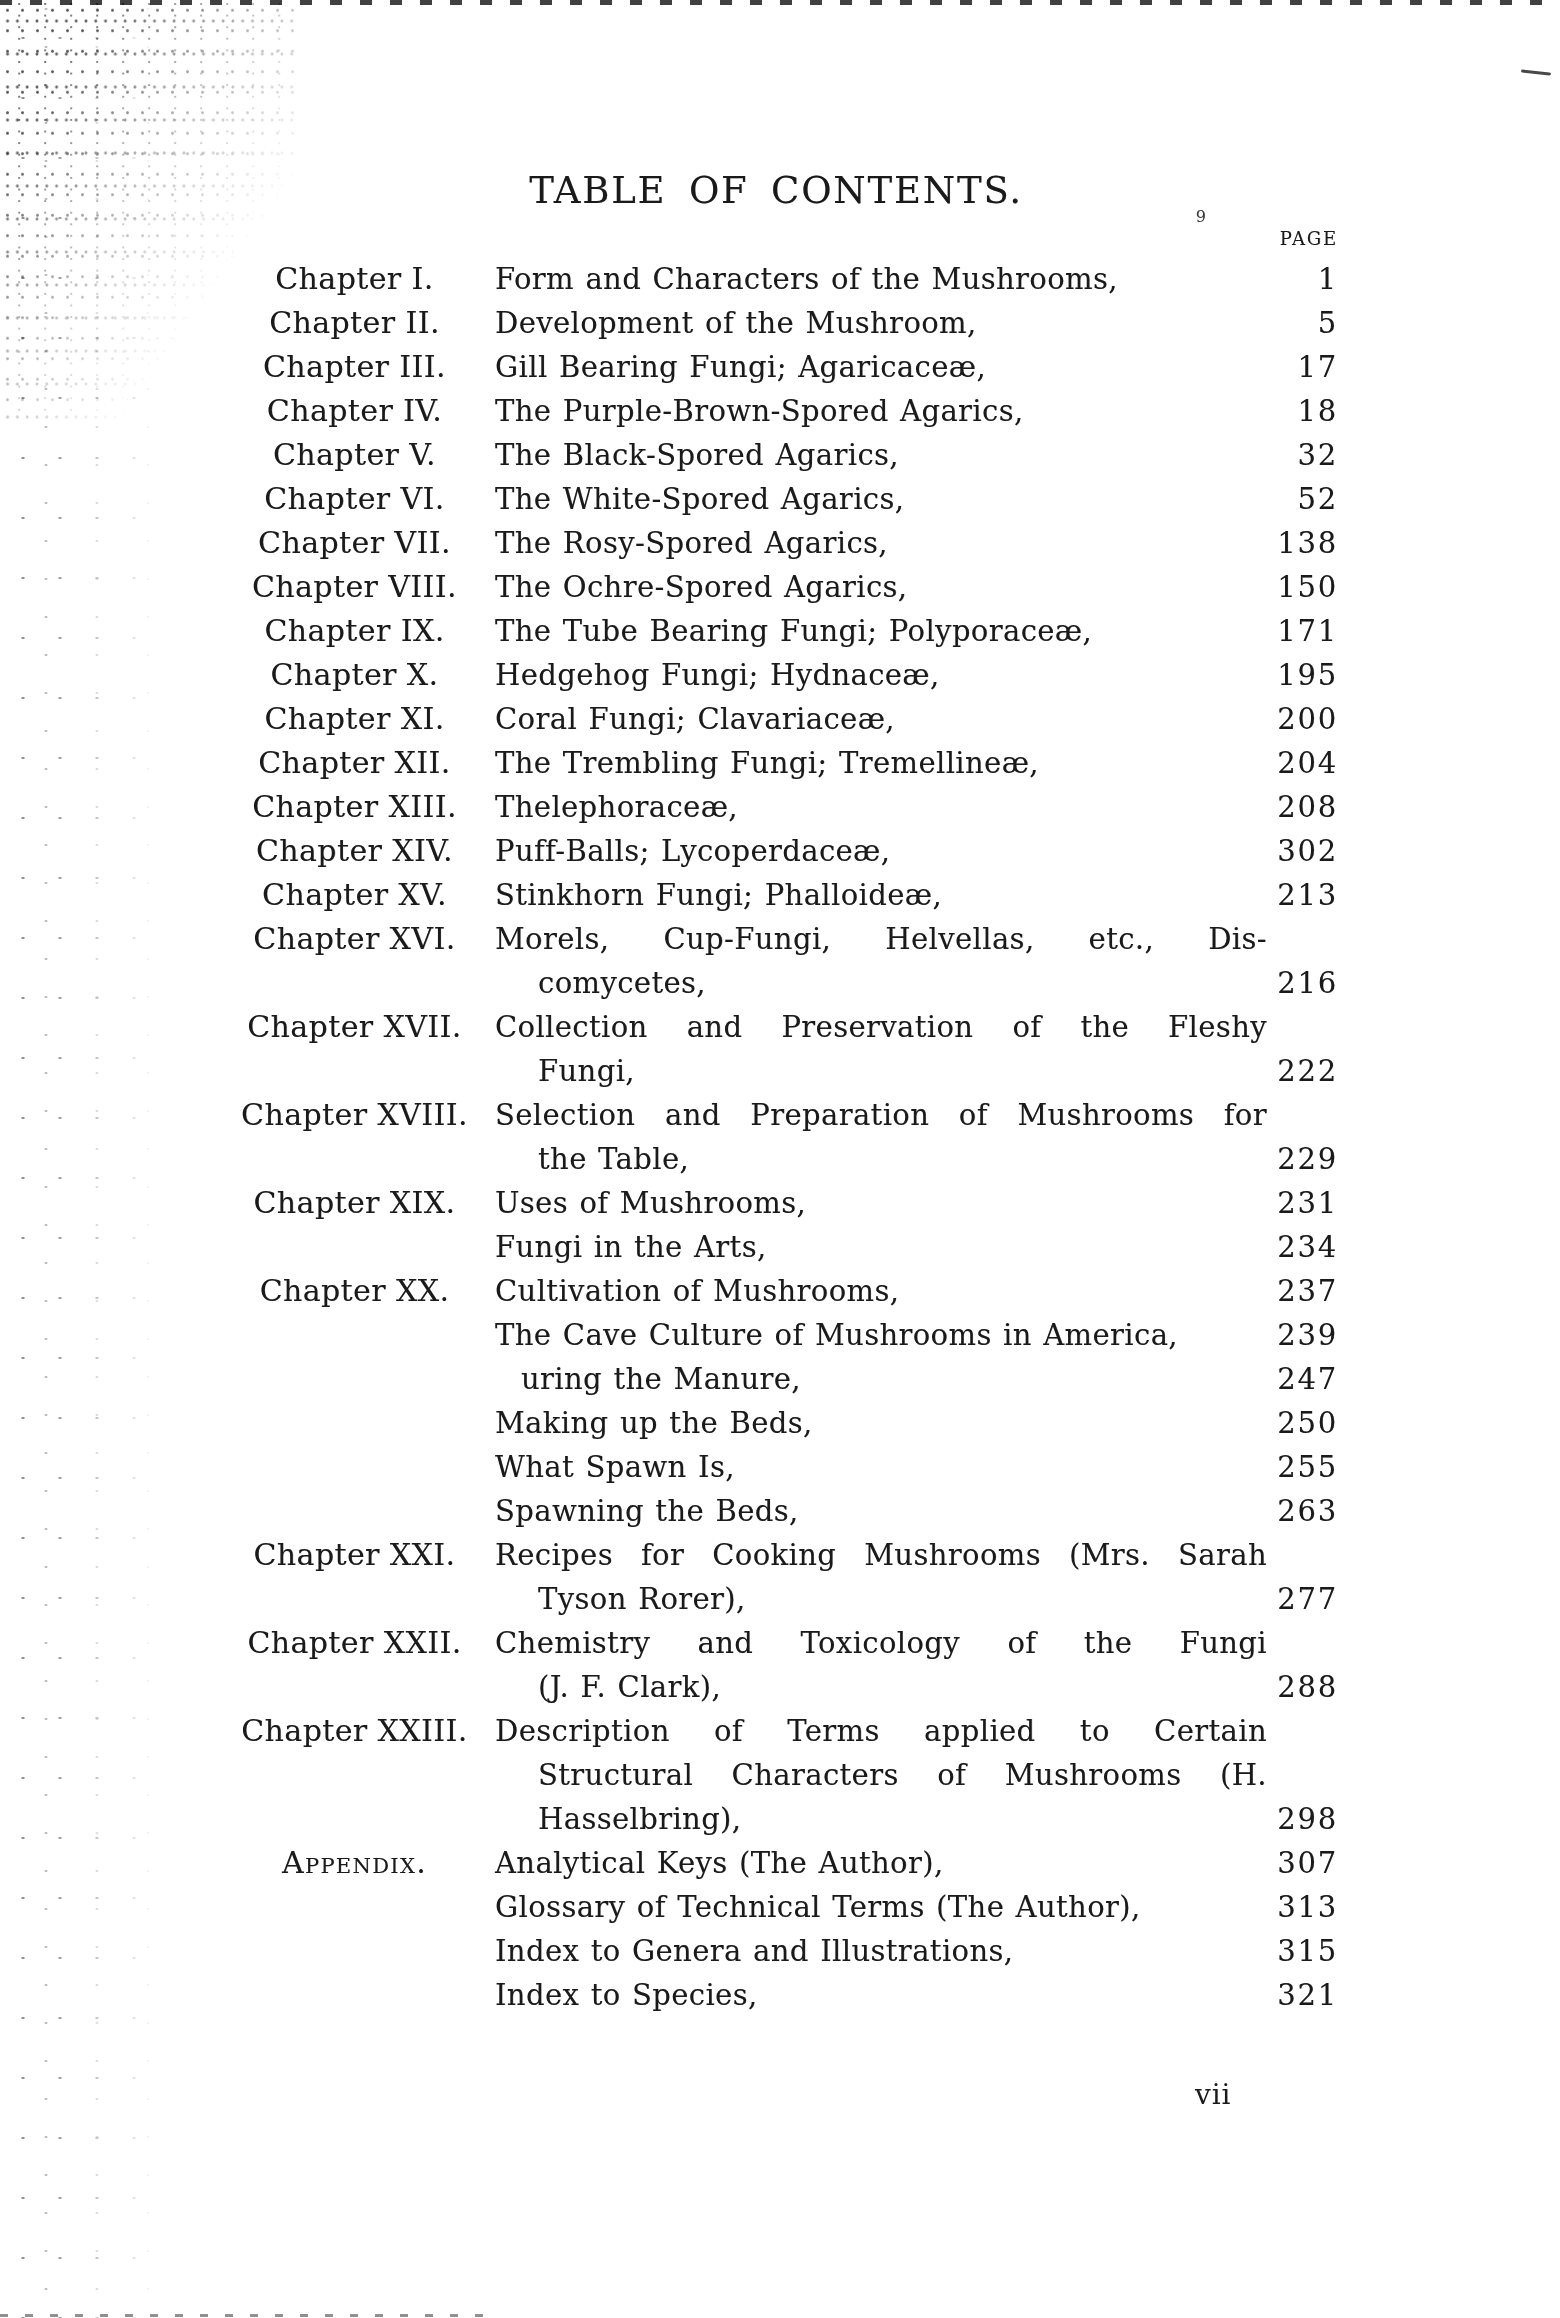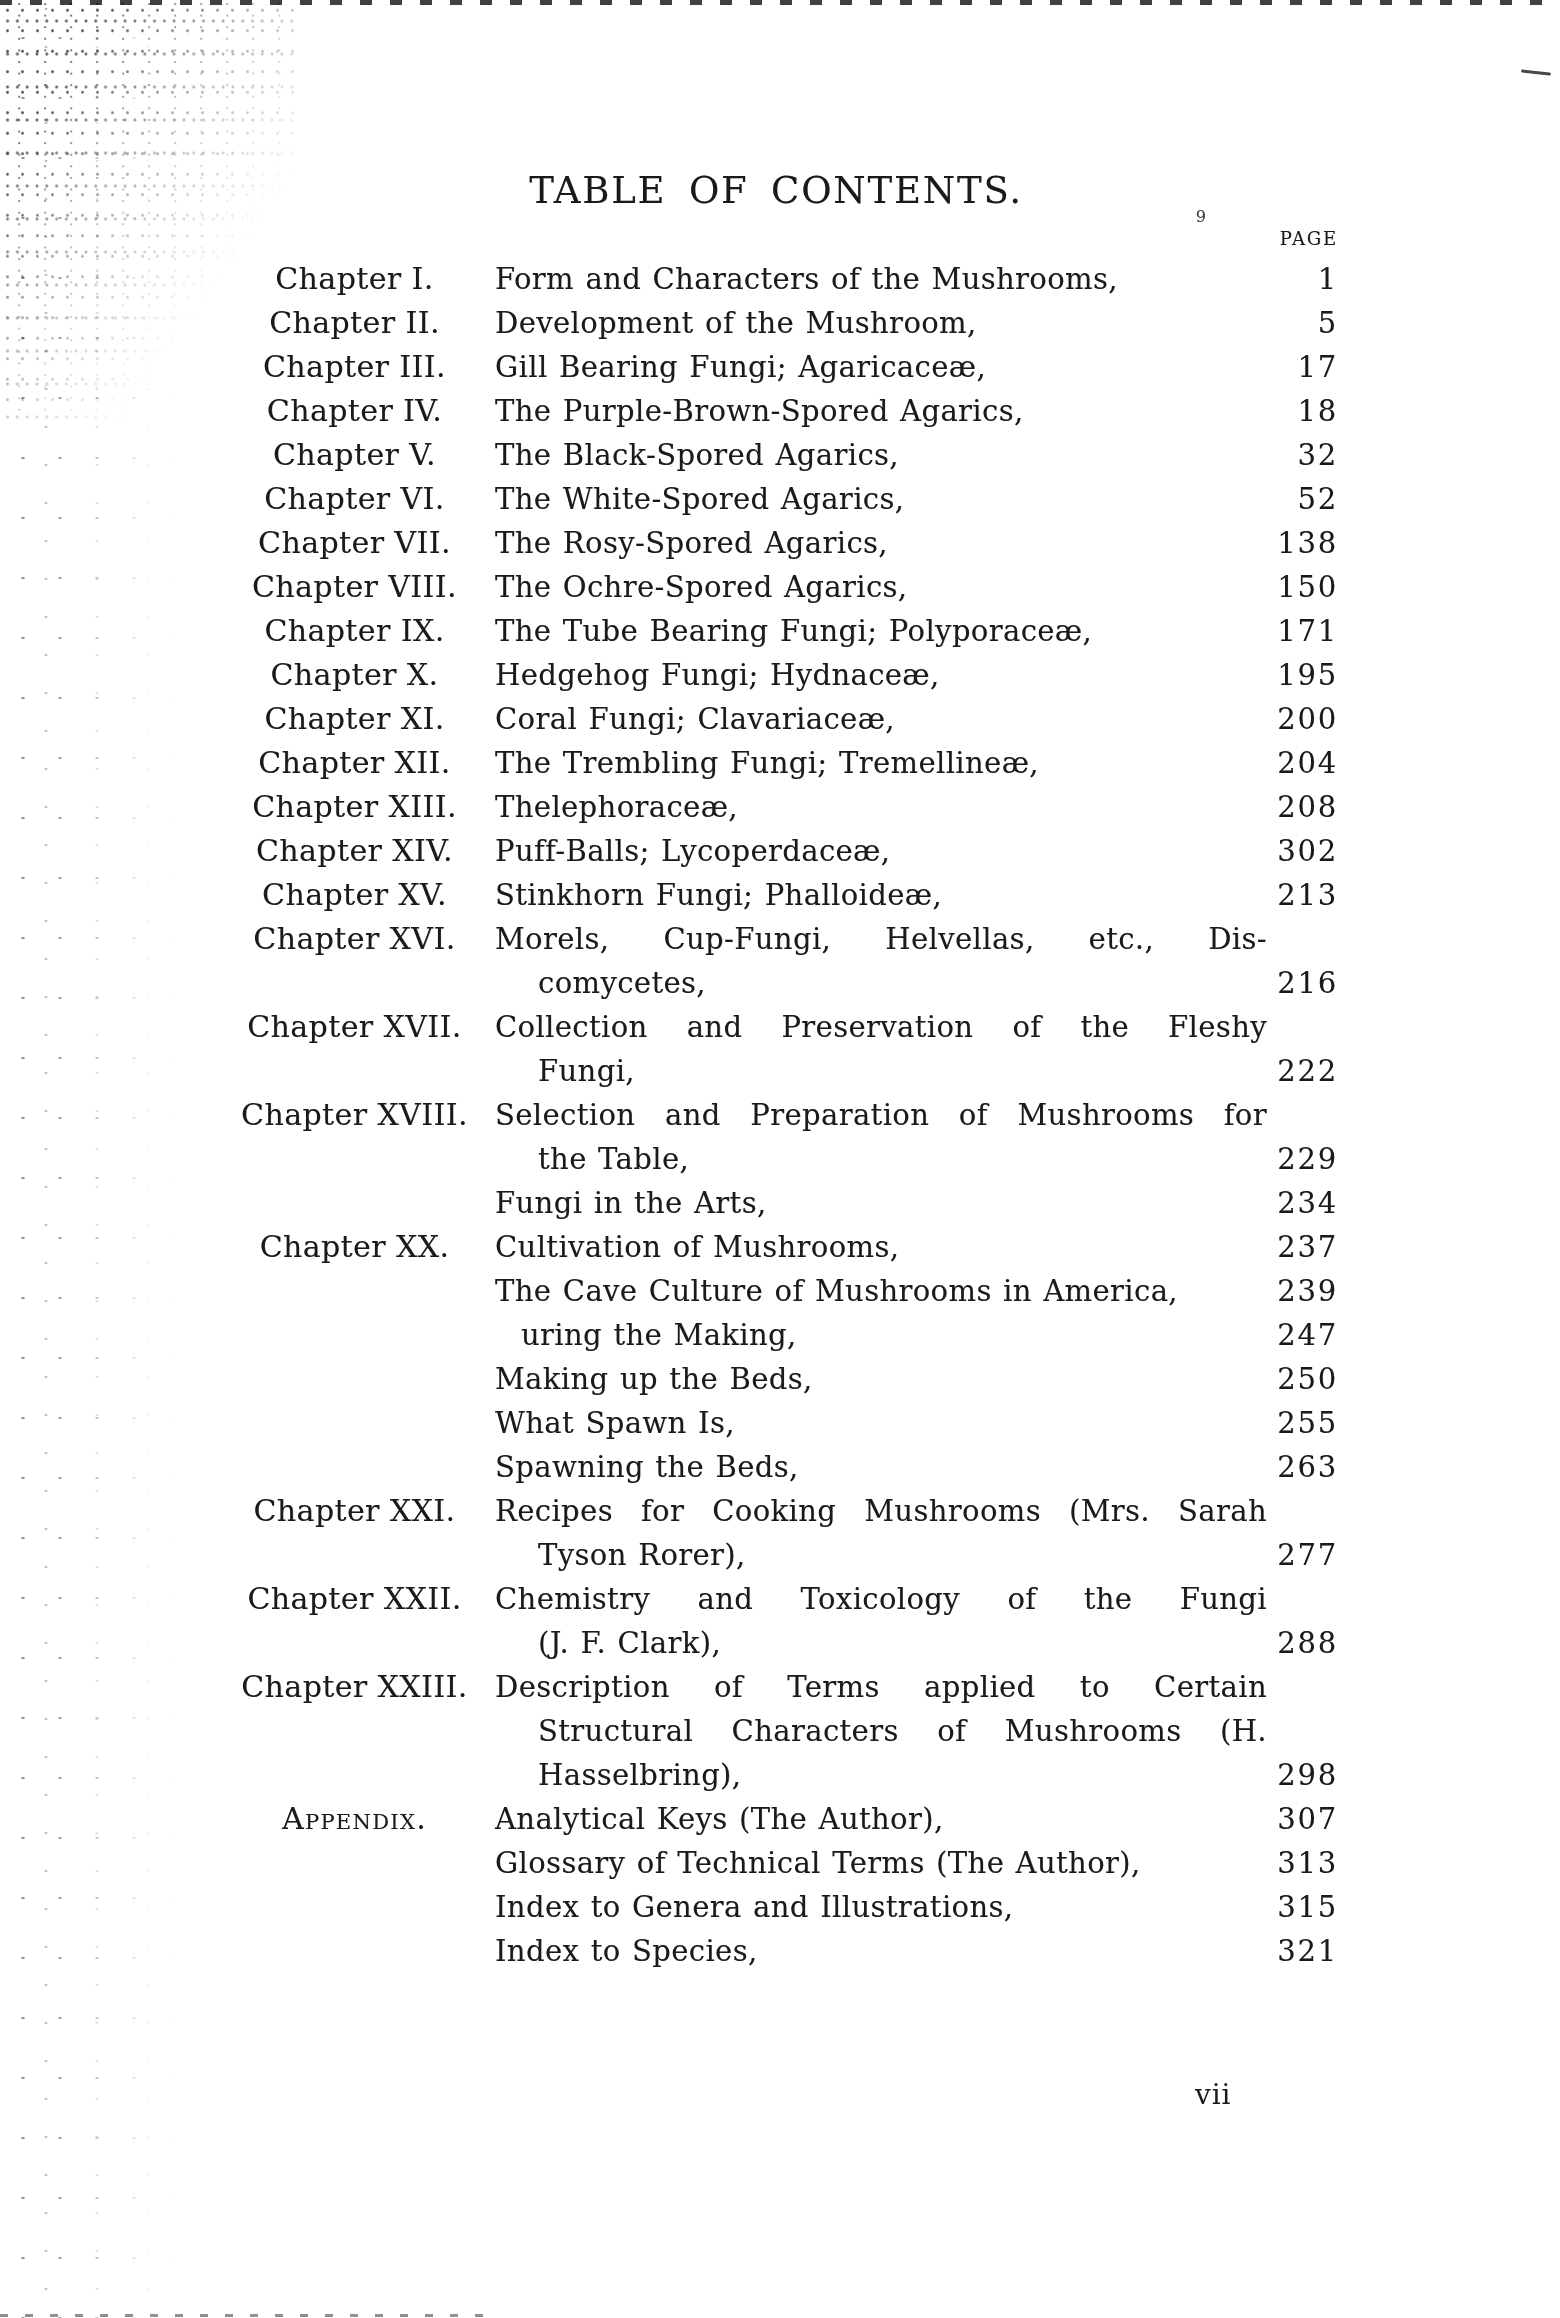--- a/index.html
+++ b/index.html
@@ -319,20 +319,30 @@
           <div class="lines">
             <div class="line justify">Selection and Preparation of Mushrooms for</div>
             <div class="line indent">
               <span class="line-text">the Table,</span>
               <span class="leader"></span>
               <span class="page-num">229</span>
             </div>
           </div>
         </div>
         <div class="entry">
+          <div class="chap">Chapter XIX.</div>
+          <div class="lines">
+            <div class="line">
+              <span class="line-text">Uses of Mushrooms,</span>
+              <span class="leader"></span>
+              <span class="page-num">231</span>
+            </div>
+          </div>
+        </div>
+        <div class="entry">
           <div class="chap"></div>
           <div class="lines">
             <div class="line">
               <span class="line-text">Fungi in the Arts,</span>
               <span class="leader"></span>
               <span class="page-num">234</span>
             </div>
           </div>
         </div>
         <div class="entry">
@@ -355,21 +365,21 @@
             </div>
           </div>
         </div>
         <div class="entry">
           <div class="chap"></div>
         </div>
         <div class="entry">
           <div class="chap"></div>
           <div class="lines">
             <div class="line" style="padding-left: 26px;">
-              <span class="line-text">uring the Making,</span>
+              <span class="line-text">uring the Manure,</span>
               <span class="leader"></span>
               <span class="page-num">247</span>
             </div>
           </div>
         </div>
         <div class="entry">
           <div class="chap"></div>
           <div class="lines">
             <div class="line">
               <span class="line-text">Making up the Beds,</span>

